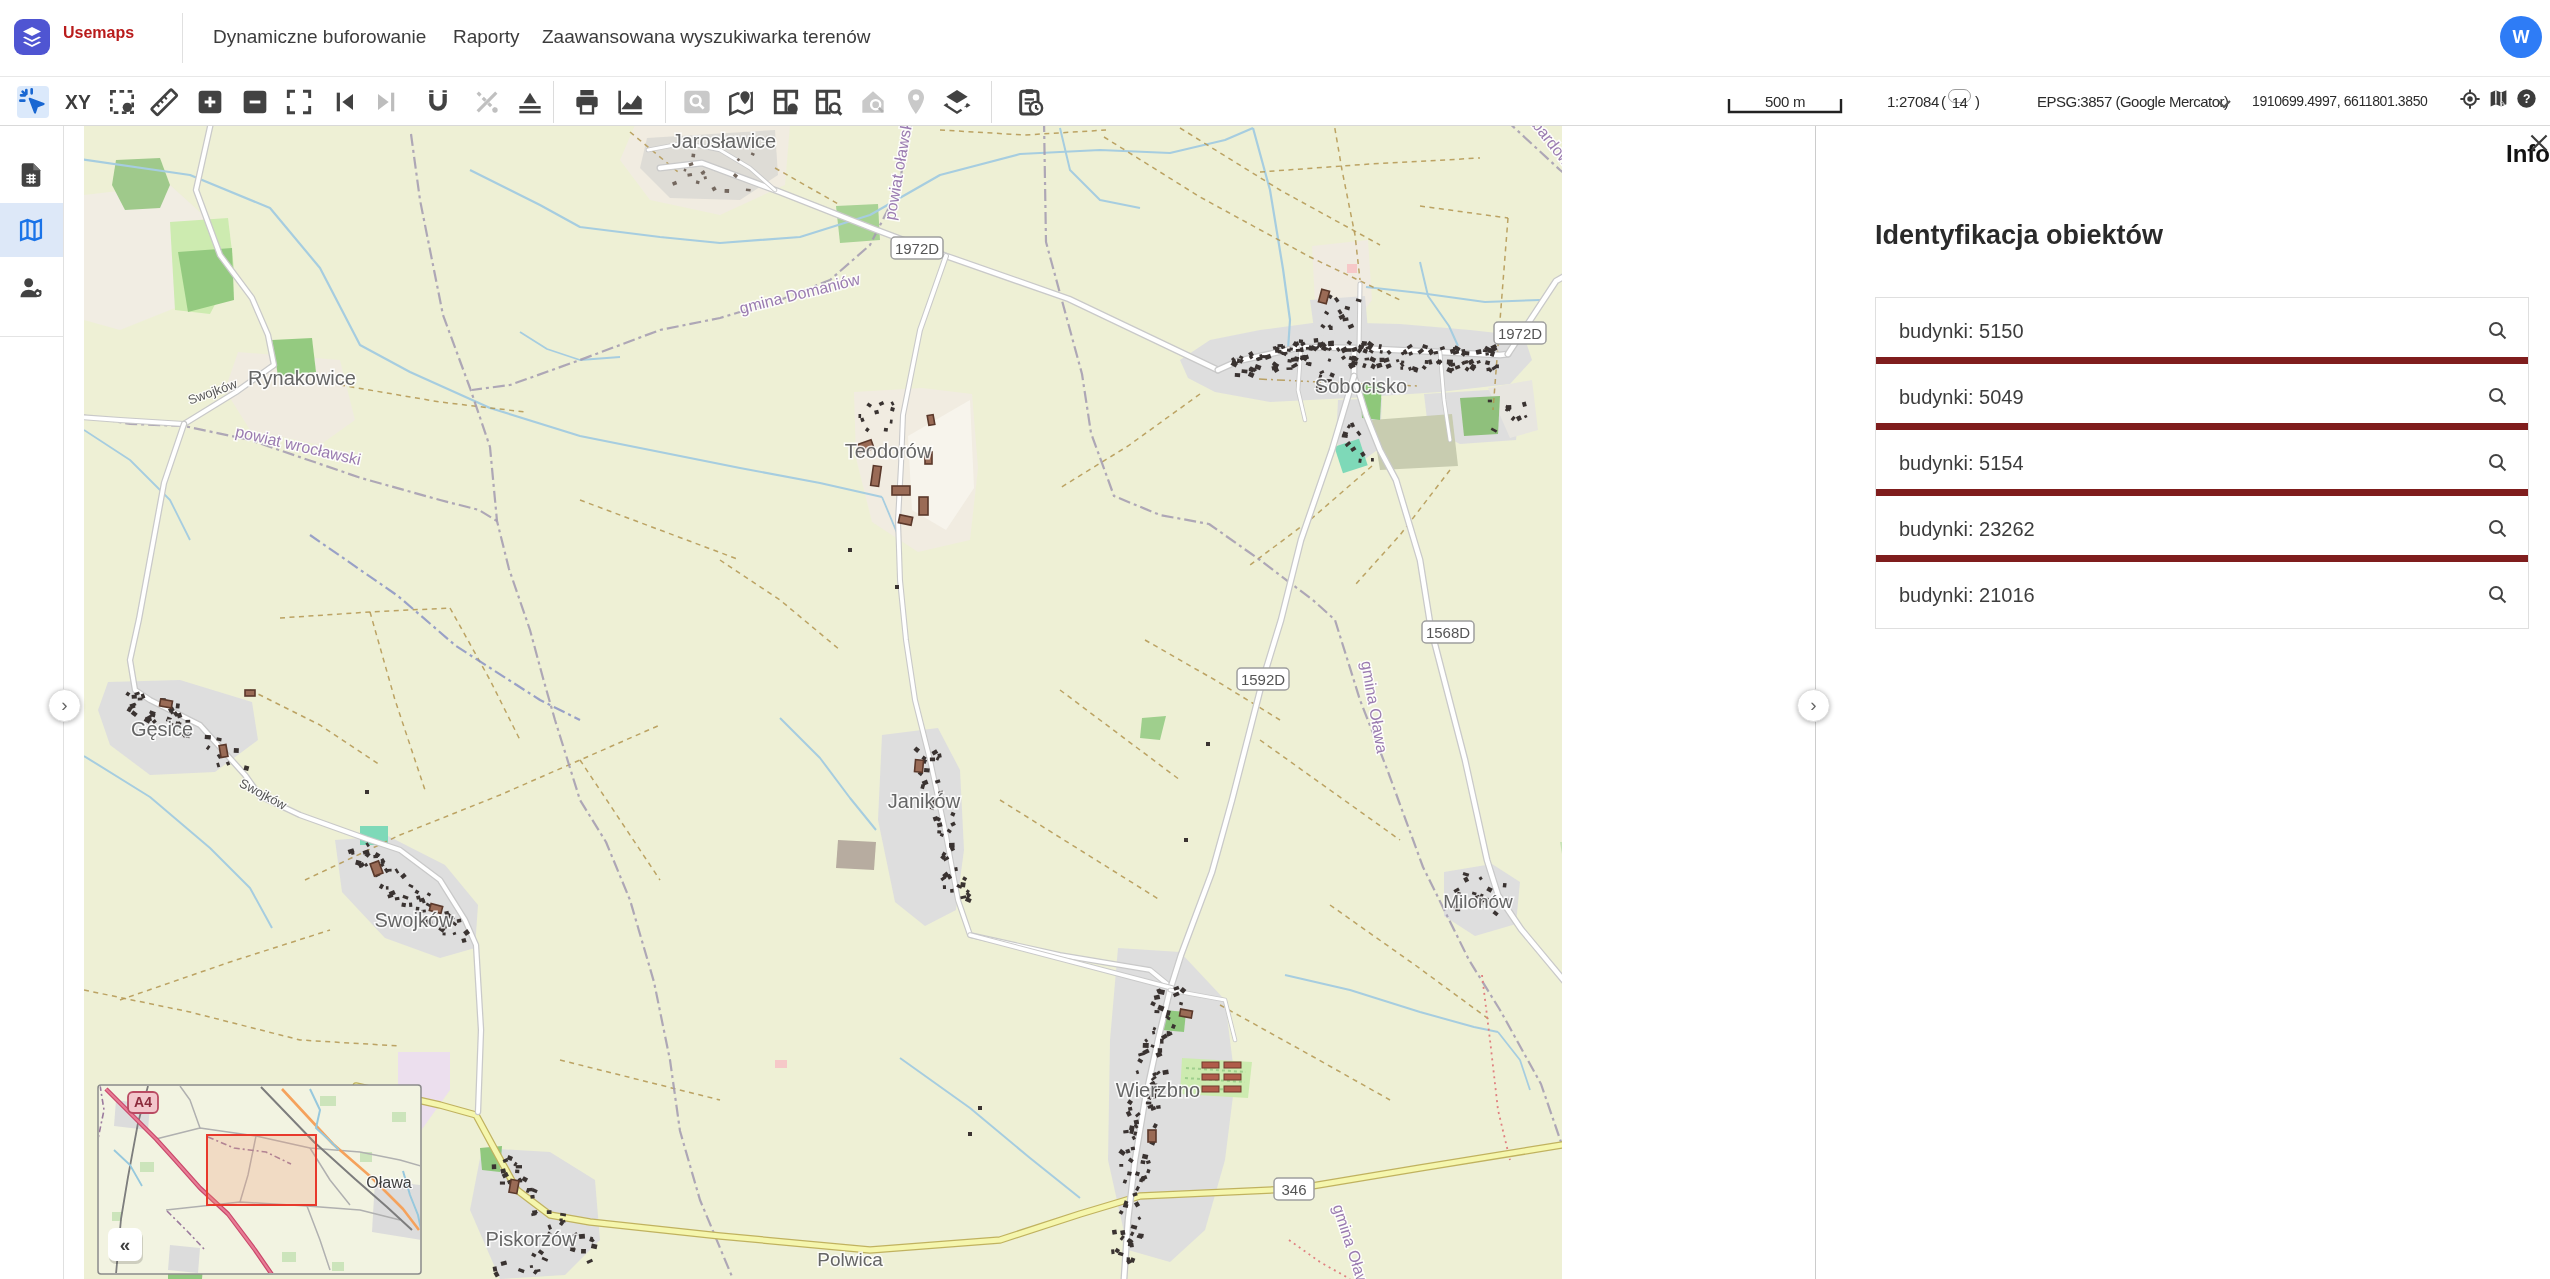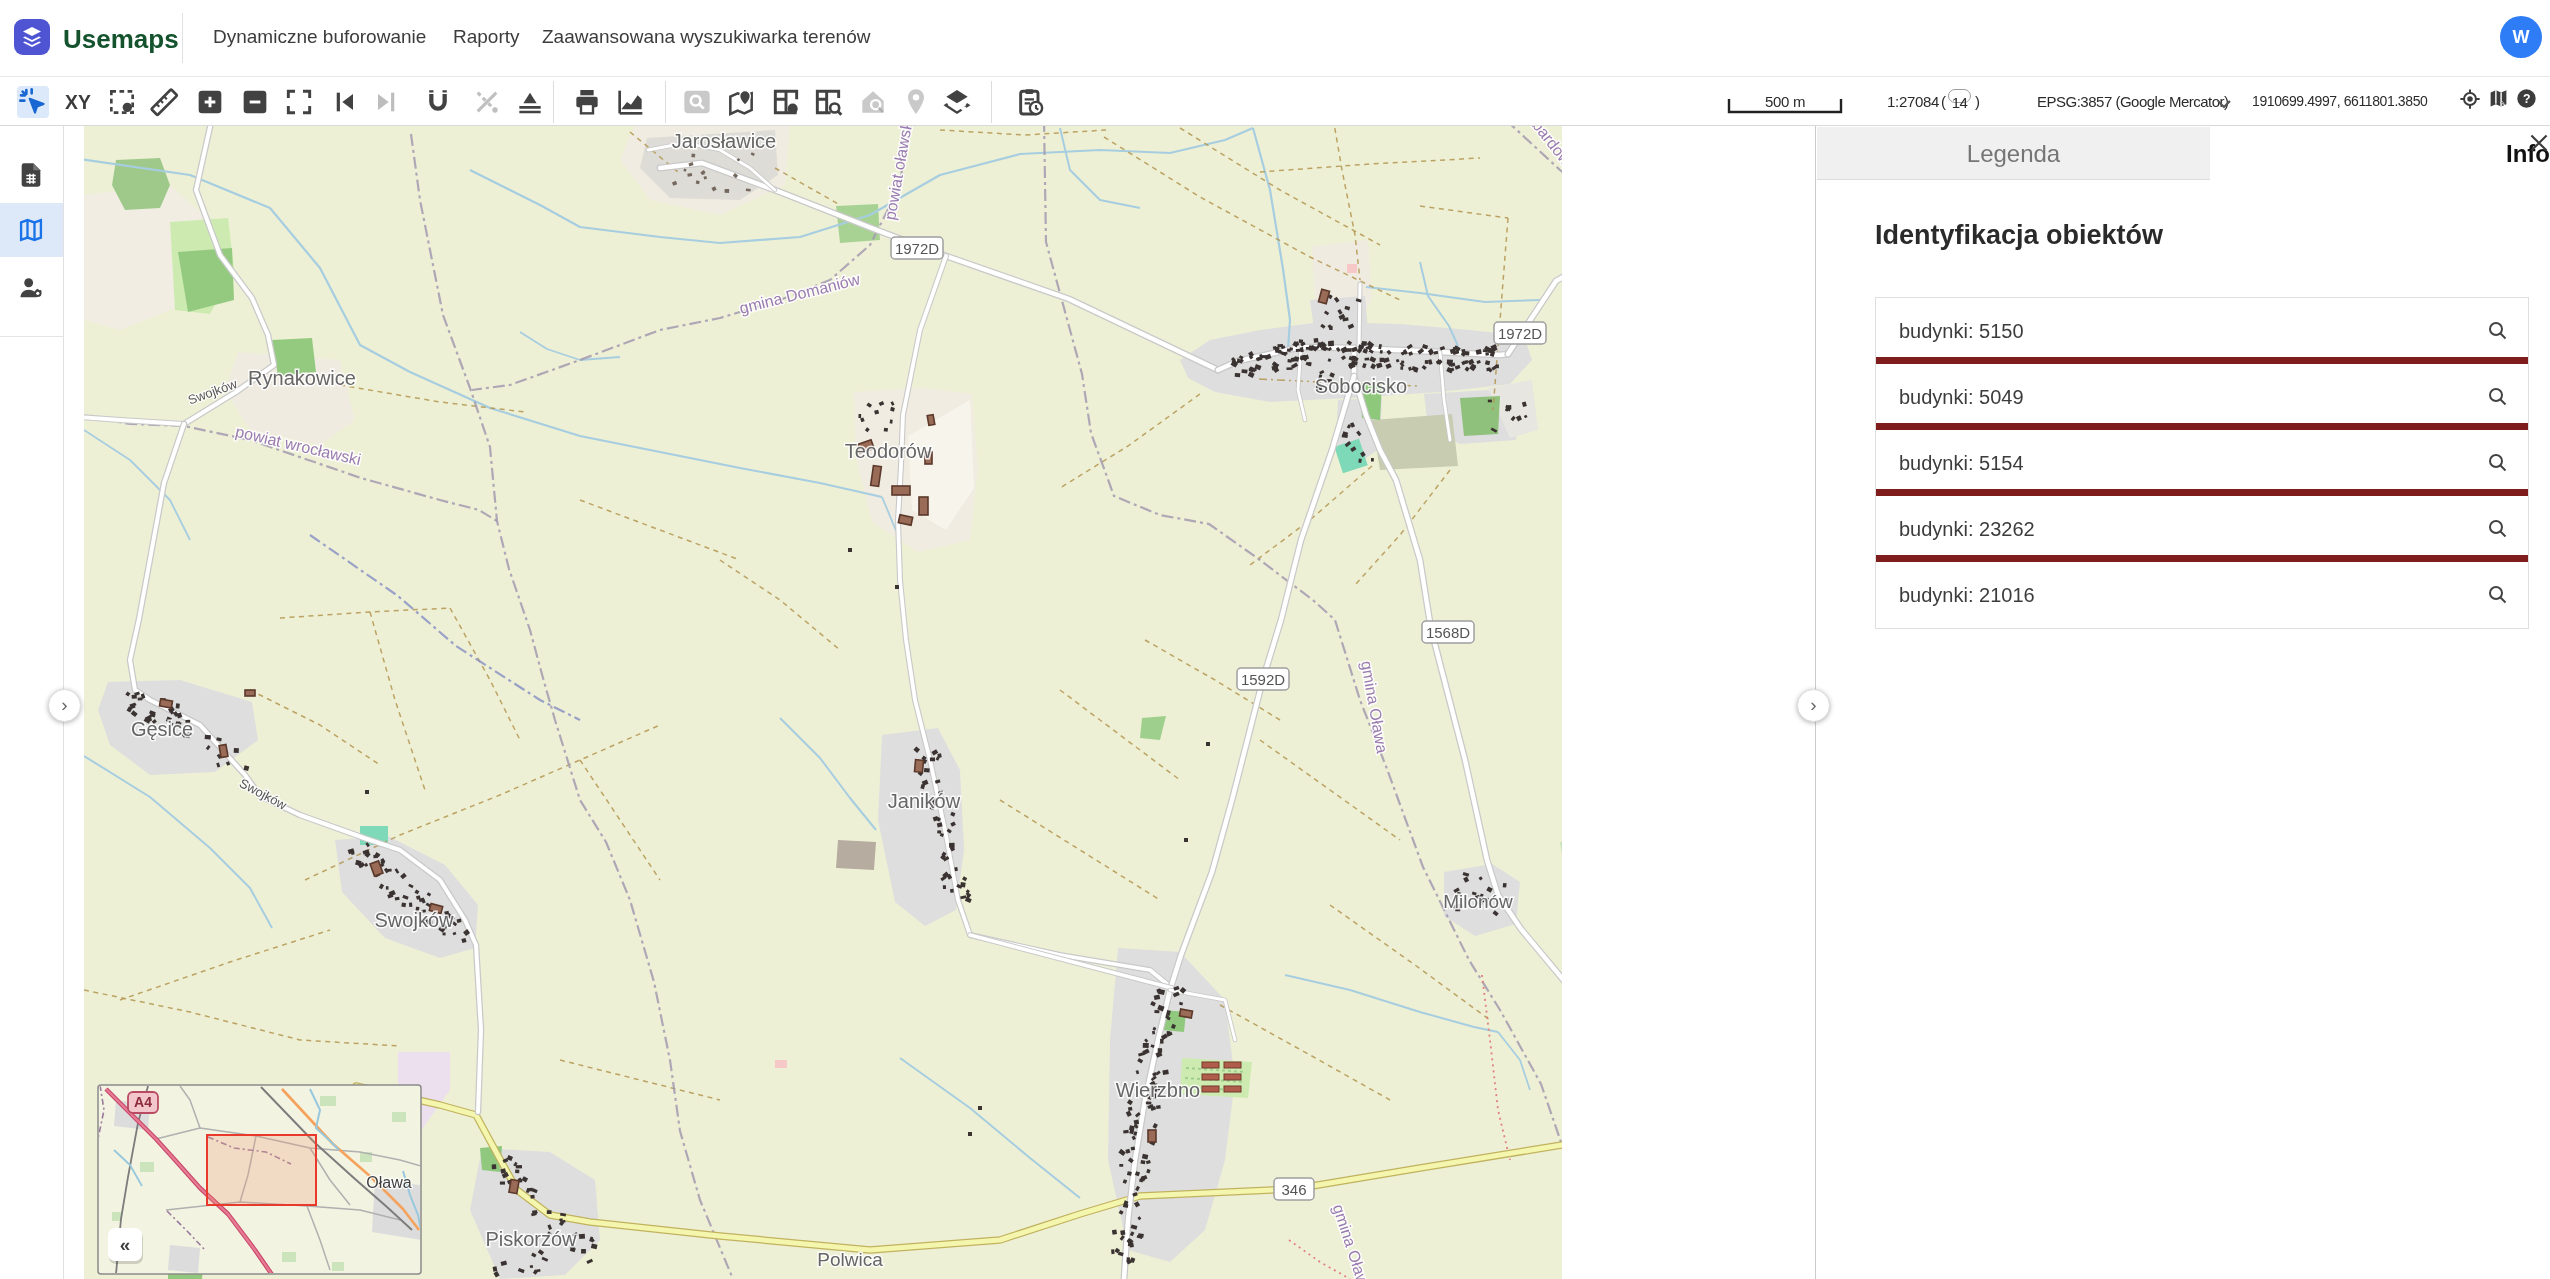--- a/index.html
+++ b/index.html
@@ -1,18 +1,18 @@
 <!DOCTYPE html>
 <html><head><meta charset="utf-8">
 <style>
 * { margin:0; padding:0; box-sizing:border-box; }
 html,body { width:2550px; height:1279px; overflow:hidden; font-family:"Liberation Sans",sans-serif; background:#fff; }
 .topbar { position:absolute; left:0; top:0; width:2550px; height:77px; background:#fff; border-bottom:1px solid #e8e8e8; z-index:30; }
 .logo { position:absolute; left:14px; top:19px; width:36px; height:36px; }
-.brand { position:absolute; left:63px; top:24px; font-size:26px; font-weight:bold; color:#14532d; }
+.brand { position:absolute; left:63px; top:24px; font-size:16px; font-weight:bold; color:#b91c1c; }
 .vsep { position:absolute; left:182px; top:13px; height:50px; width:1px; background:#e0e0e0; }
 .menu { position:absolute; top:26px; font-size:19px; color:#3c3c3c; }
 .avatar { position:absolute; left:2500px; top:16px; width:42px; height:42px; border-radius:50%; background:#2e7cf6; color:#fff; font-size:18px; font-weight:bold; text-align:center; line-height:42px; }
 .toolbar { position:absolute; left:0; top:78px; width:2550px; height:48px; background:#fff; border-bottom:1px solid #d9d9d9; z-index:30; }
 .ti { position:absolute; top:8px; width:32px; height:32px; }
 .ti.act { background:#dbe9fb; border-radius:4px; }
 .tsep { position:absolute; top:3px; height:42px; width:1px; background:#dcdcdc; }
 .trb { position:absolute; top:0; height:48px; font-size:15px; color:#2b2b2b; letter-spacing:-0.3px; }
 .sidebar { position:absolute; left:0; top:126px; width:64px; height:1153px; background:#fff; border-right:1px solid #e0e0e0; z-index:25; }
 .sb-hl { position:absolute; left:0; top:77px; width:63px; height:54px; background:#dde8f8; }
@@ -1128,21 +1128,20 @@
       <path d="M3 20c0-4 3-6.5 7-6.5s7 2.5 7 6.5z" fill="#424242"></path>
       <g fill="#424242">
         <path d="M18 12.6l.9 1.5 1.7-.4.5 1.7-1.3 1.1.4 1.7-1.6.6-1.1-1.3-1.7.4-.5-1.7 1.3-1.1-.4-1.7z"></path>
         <circle cx="17.8" cy="16.6" r="3.2"></circle>
         <circle cx="17.8" cy="16.6" r="1.4" fill="#fff"></circle>
       </g>
     </svg>
 </div>
 
 <div class="panel">
-  <div class="tab-leg">Legenda</div>
   <div class="tab-info">Info</div>
   <svg class="closex" viewBox="0 0 24 24">
       <path d="M5 5l14 14M19 5L5 19" stroke="#3c3c3c" stroke-width="2"></path>
     </svg>
   <div class="ptitle">Identyfikacja obiektów</div>
   <div class="plist">
     <div class="pitem">
         <span>budynki: 5150</span>
         <svg viewBox="0 0 24 24">
           <circle cx="10" cy="10" r="6" fill="none" stroke="#424242" stroke-width="2"></circle>

